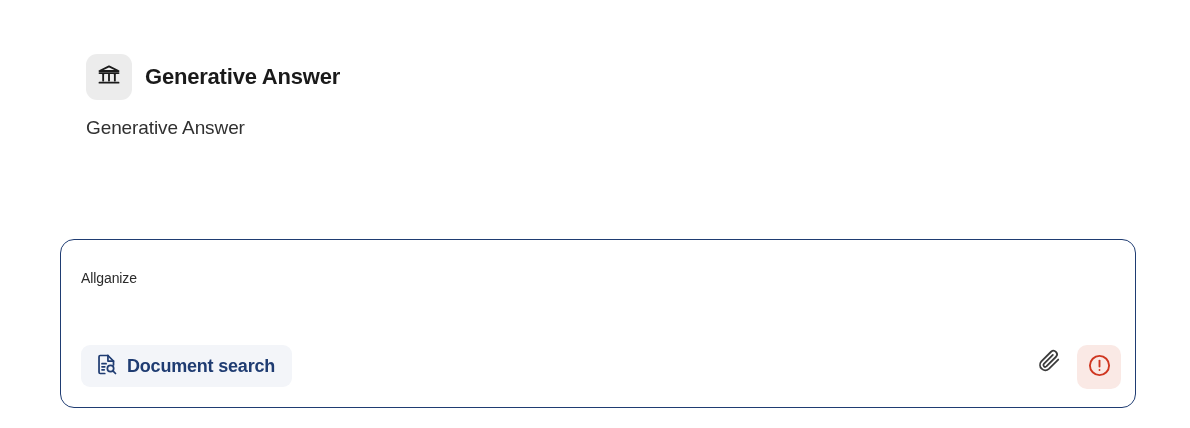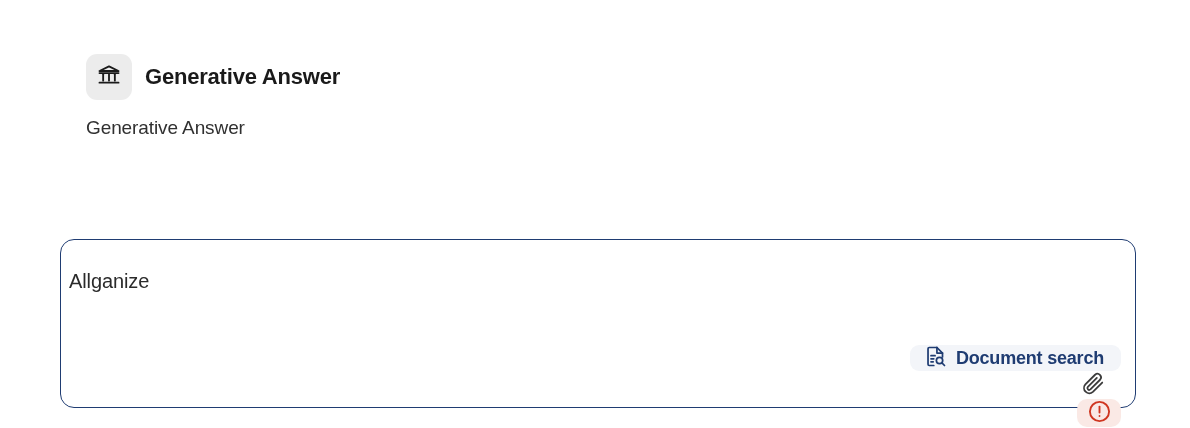--- a/index.html
+++ b/index.html
@@ -66,38 +66,37 @@
     top: 239px;
     width: 1076px;
     height: 169px;
     border: 1.6px solid #1f3c72;
     border-radius: 14px;
     background: #ffffff;
   }
 
   .composer-input {
     position: absolute;
-    left: 8px;
+    left: 20px;
     top: 30px;
-    font-size: 20px;
+    font-size: 14px;
     color: #2b2b2b;
     letter-spacing: -0.1px;
     white-space: nowrap;
   }
 
   .composer-toolbar {
     position: absolute;
     left: 0;
     right: 0;
     bottom: 10px;
     height: 52px;
     display: flex;
-    align-items: flex-end;
+    align-items: flex-start;
     padding: 0 14px 0 20px;
-    flex-direction: column;
   }
 
   .chip {
     display: inline-flex;
     align-items: center;
     gap: 9px;
     height: 42px;
     padding: 0 17px 0 14px;
     border-radius: 9px;
     background: #f3f5f9;

